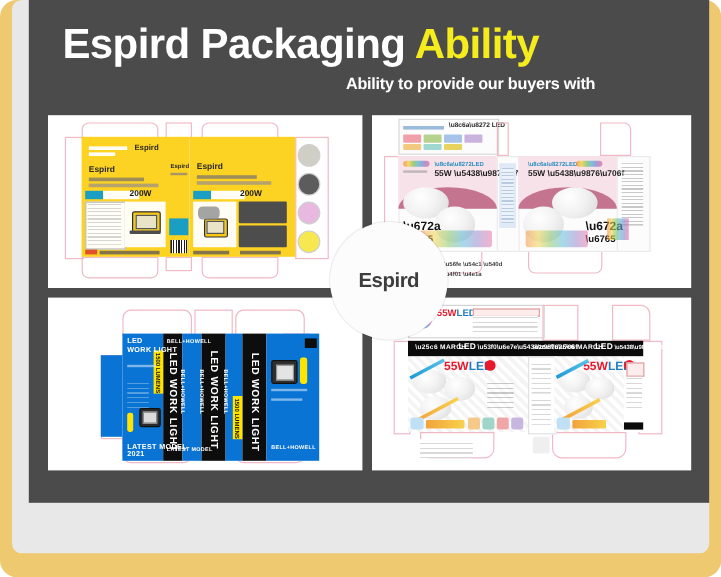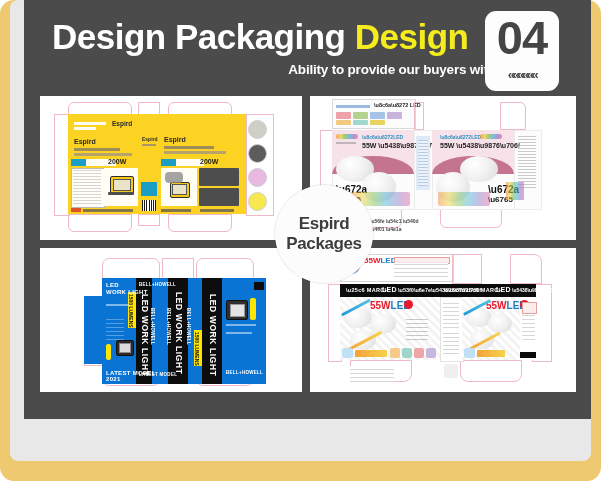--- a/index.html
+++ b/index.html
@@ -154,28 +154,24 @@
 </head>
 <body>
 
 <div id="page-frame">
   <div id="page-inner">
 
     <div id="slide-panel">
 
       <div id="slide-header">
 
-        <div id="title-line"><span>Design Packaging </span><span id="title-accent">Design</span></div>
+        <div id="title-line"><span>Espird Packaging </span><span id="title-accent">Ability</span></div>
 
         <div id="subtitle">Ability to provide our buyers with</div>
 
-        <div id="number-badge">
-          <div id="badge-number">04</div>
-          <div id="badge-chevrons">««««««</div>
-        </div>
       </div>
 
       <div id="image-grid">
 
         <div class="panel" id="panel-tl">
           <div class="art">
 
             <div class="die-outline" style="left:28px;top:6px;width:62px;height:12px;border-radius:6px 6px 0 0;"></div>
             <div class="die-outline" style="left:98px;top:6px;width:20px;height:12px;"></div>
             <div class="die-outline" style="left:128px;top:6px;width:62px;height:12px;border-radius:6px 6px 0 0;"></div>
@@ -433,18 +429,17 @@
 
             <div class="br-tbl" style="left:40px;top:118px;width:44px;height:16px;"></div>
             <div class="br-sq" style="left:134px;top:116px;width:14px;height:14px;background:#efefef;"></div>
           </div>
         </div>
 
       </div>
 
       <div id="media-circle">
         <span>Espird</span>
-        <span>Packages</span>
       </div>
 
     </div>
   </div>
 </div>
 
 </body></html>

